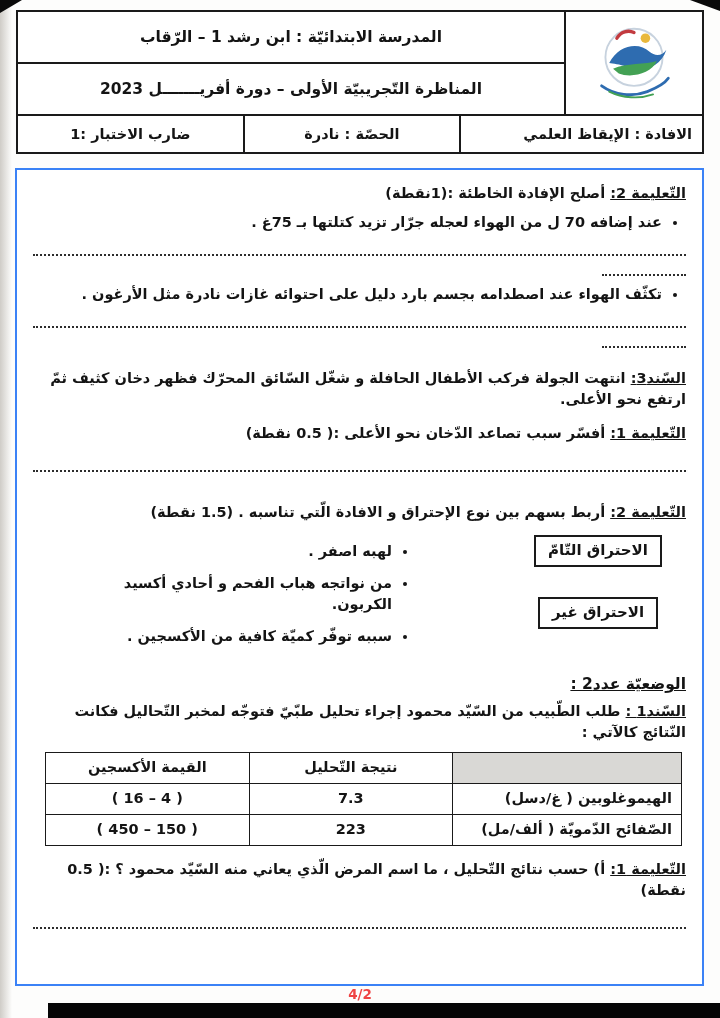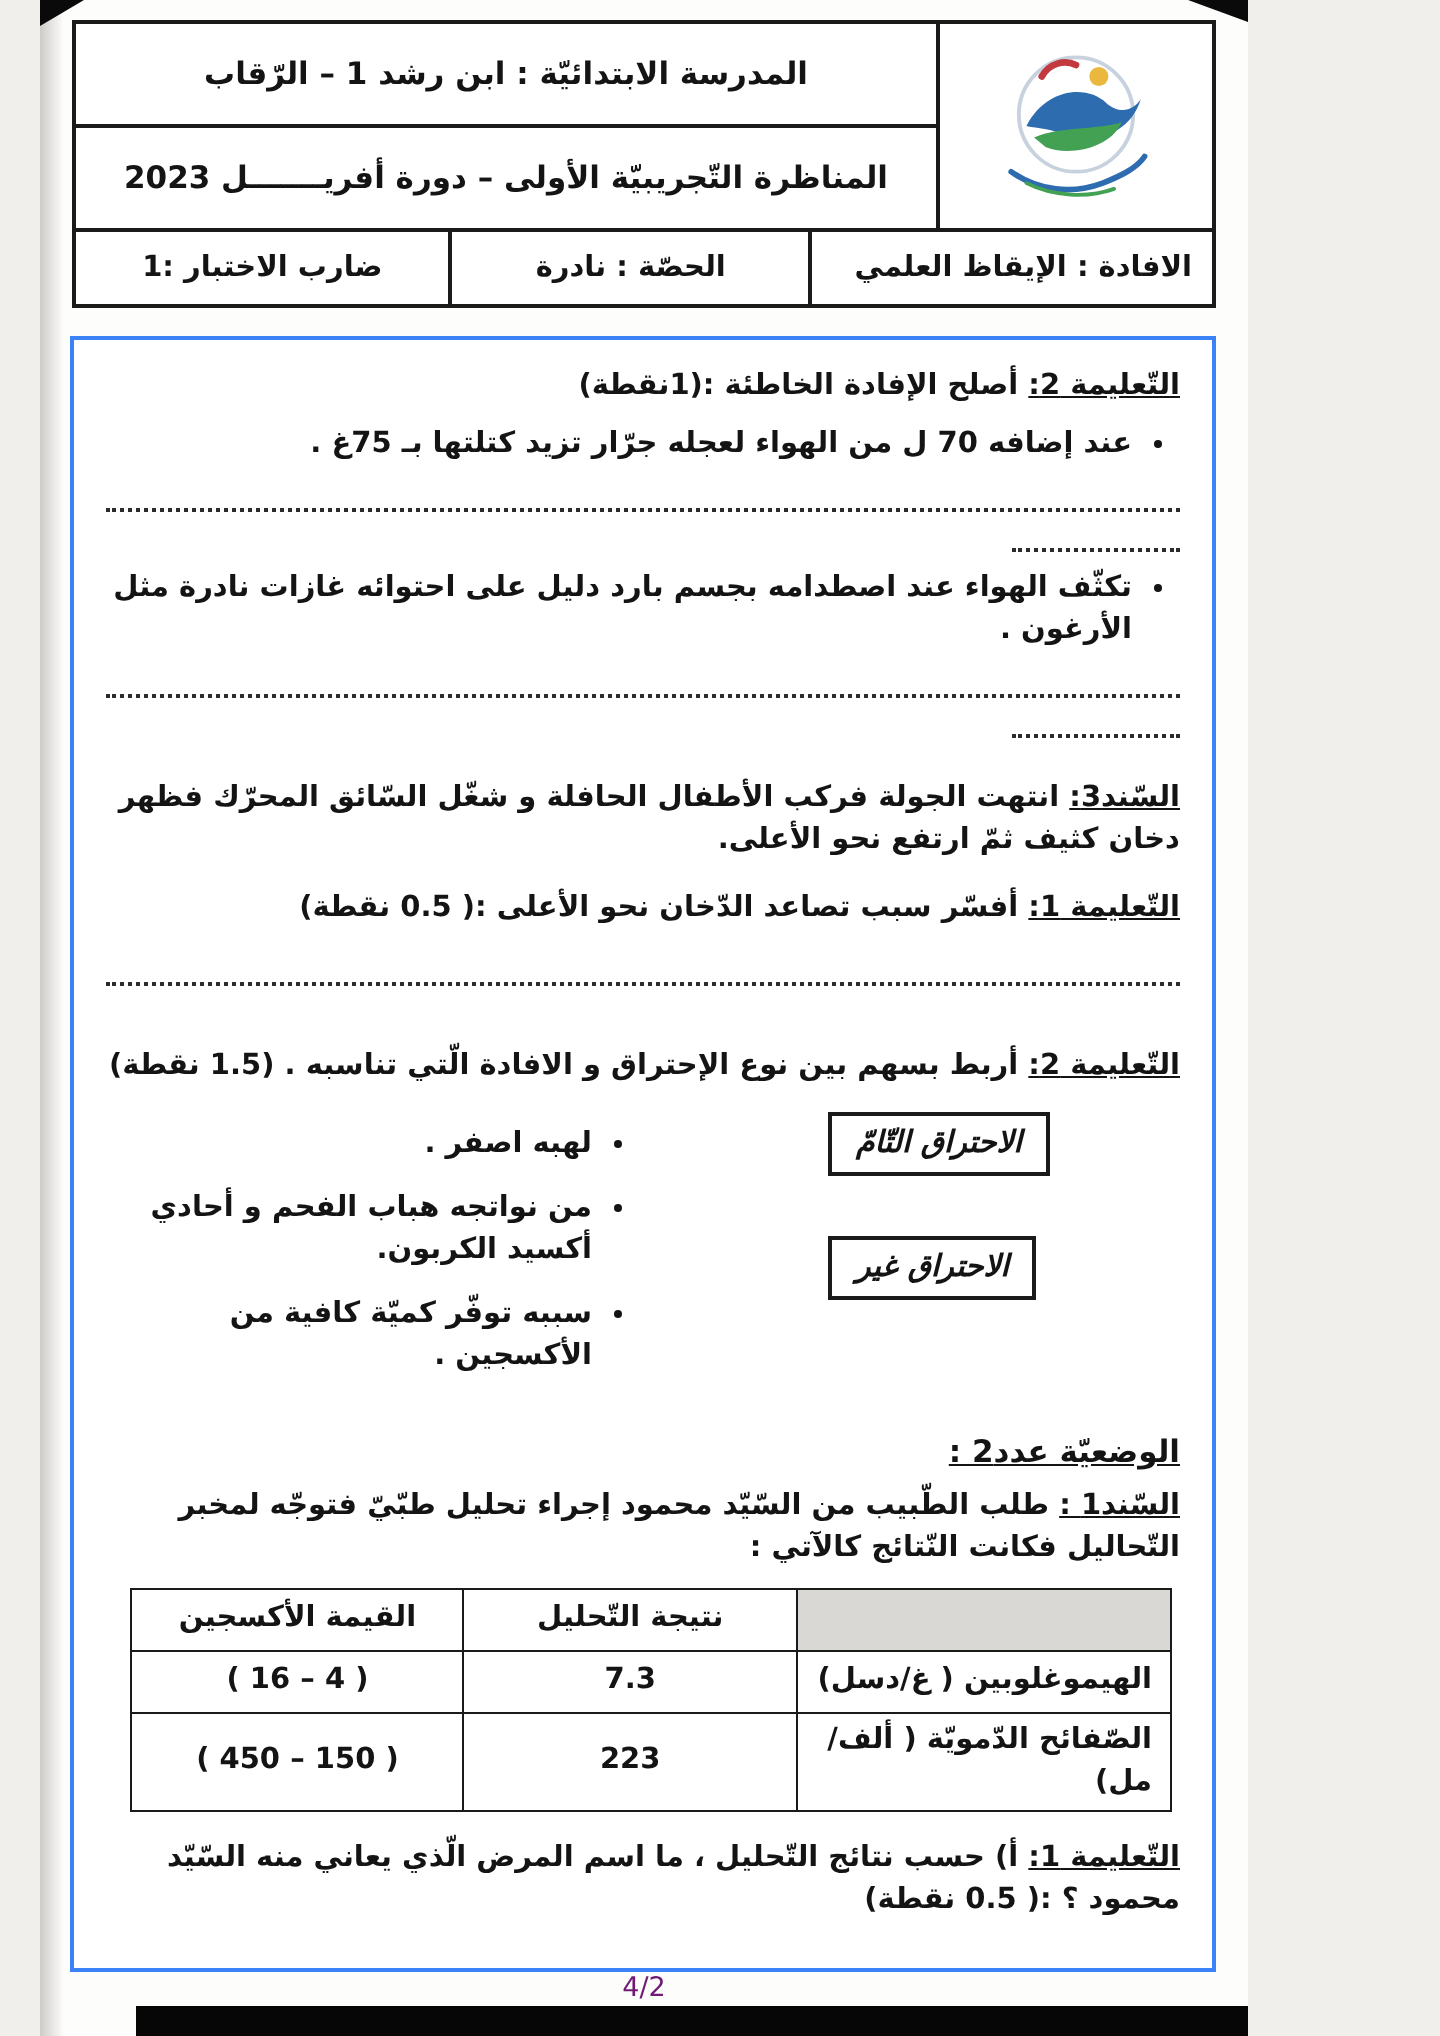--- a/index.html
+++ b/index.html
@@ -1,18 +1,18 @@
 <!DOCTYPE html>
 <html><head>
 <meta charset="utf-8">
 <style>
   html,body{margin:0;padding:0;}
   body{width:720px;height:1018px;background:#f1efec;}
-  .paper{position:relative;width:604px;height:1018px;background:#fdfdfc;
-         font-family:"DejaVu Sans",sans-serif;color:#141414;direction:rtl;overflow:hidden;margin-left:20px;}
+  .paper{position:relative;width:720px;height:1018px;background:#fdfdfc;
+         font-family:"DejaVu Sans",sans-serif;color:#141414;direction:rtl;overflow:hidden;}
   .edge-shade{position:absolute;left:0;top:0;bottom:0;width:12px;
               background:linear-gradient(to right,#cfccc7,#fdfdfc);}
   .corner{position:absolute;background:#0a0a0a;}
   .corner.tl{top:0;left:0;width:22px;height:13px;clip-path:polygon(0 0,100% 0,0 100%);}
   .corner.tr{top:0;right:0;width:30px;height:11px;clip-path:polygon(0 0,100% 0,100% 100%);}
 
   
   .header-box{position:absolute;top:10px;right:16px;left:16px;border:2px solid #1a1a1a;background:#fff;}
   .header-top{display:flex;}
   .logo-cell{width:132px;border-left:2px solid #1a1a1a;display:flex;align-items:center;justify-content:center;padding:2px;}
@@ -34,38 +34,38 @@
   .line{margin:0;}
   ul.stmt{list-style:disc;padding-right:24px;margin:8px 0 0;text-align:right;}
   .dots{height:13px;border-bottom:2.5px dotted #2c2c2c;margin-top:8px;}
   .dots.short{width:84px;margin-top:5px;}
   .gap-lg{margin-top:20px;}
   .gap-md{margin-top:13px;}
   .gap-xl{margin-top:30px;}
 
   
   .match-grid{display:flex;margin-top:6px;}
-  .match-boxes{width:176px;display:flex;flex-direction:column;align-items:flex-end;padding-top:6px;font-style:italic;}
+  .match-boxes{width:176px;display:flex;flex-direction:column;align-items:center;padding-top:6px;}
   .box{border:2px solid #1a1a1a;padding:3px 12px;background:#fff;font-size:15px;white-space:nowrap;}
   .box2{margin-top:30px;}
   ul.match-bullets{flex:1;list-style:disc;padding-right:118px;margin:12px 0 0;}
   ul.match-bullets li{margin-bottom:11px;max-width:272px;}
 
   
   .sec2-title{font-size:15.5px;margin-top:15px;}
   .med-table{width:calc(100% - 16px);margin:9px 4px 0 12px;border-collapse:collapse;font-size:14.5px;}
   .med-table td{border:1.6px solid #1a1a1a;padding:3px 9px;height:24px;}
   .med-table .shade{background:#d9d8d5;}
   .med-table .ctr{text-align:center;}
   .c-name{width:36%;}
   .c-result{width:32%;}
   .c-normal{width:32%;}
 
   .page-num{position:absolute;bottom:16px;left:0;right:0;text-align:center;
-            font-weight:normal;font-size:13.5px;direction:ltr;color:#701a75;}
+            font-weight:bold;font-size:13.5px;direction:ltr;color:#ef4444;}
   .bottom-bar{position:absolute;bottom:0;left:48px;right:0;height:15px;background:#060606;}
 </style>
 </head>
 <body>
 
 <div class="paper">
   <div class="edge-shade"></div>
   <div class="corner tl"></div>
   <div class="corner tr"></div>
 

